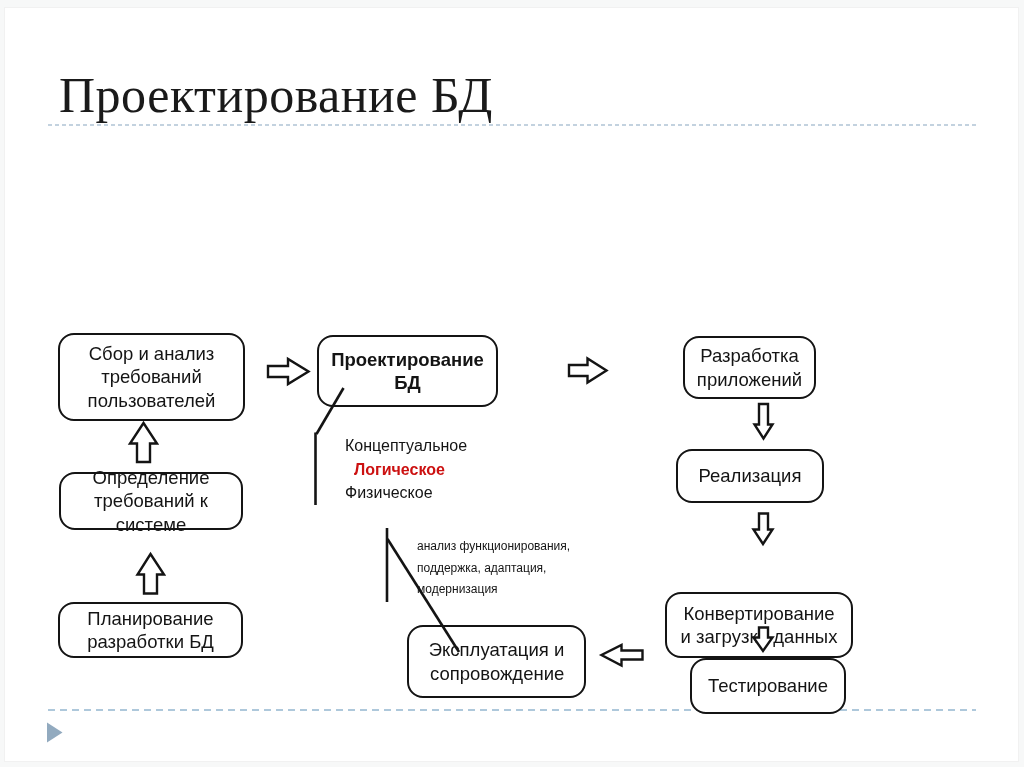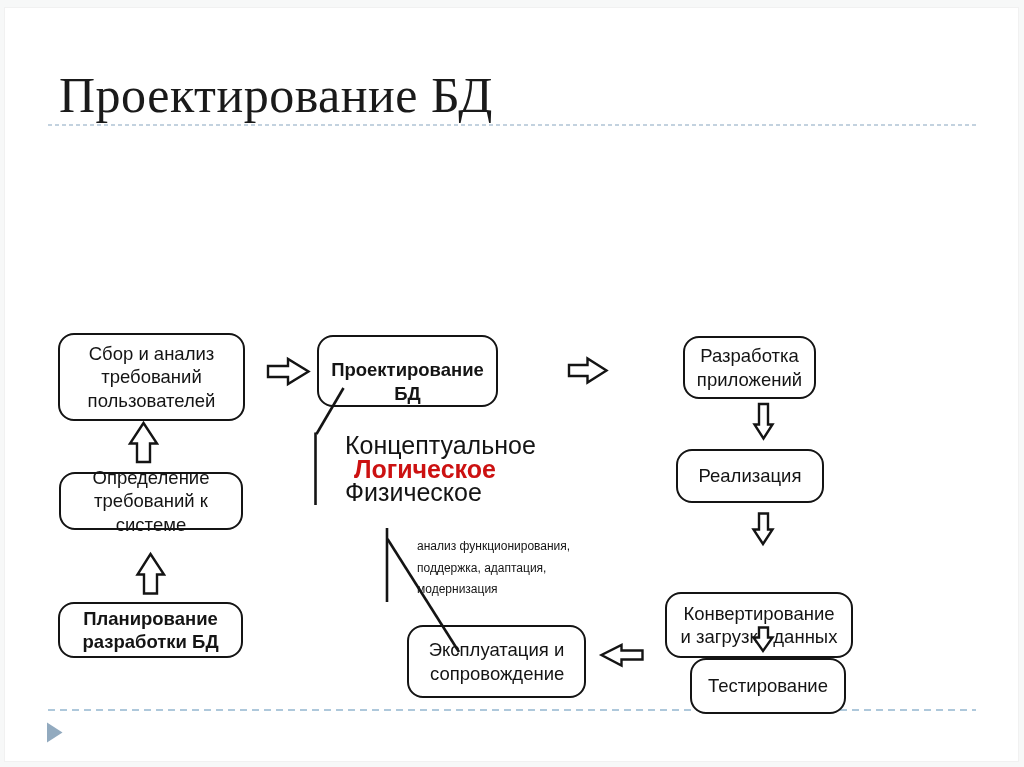--- a/index.html
+++ b/index.html
@@ -29,33 +29,33 @@
     background:repeating-linear-gradient(90deg,#aec8db 0 7px,transparent 7px 12px);
   }
   .box{
     position:absolute;background:#fff;
     border:2.7px solid #141414;border-radius:16px;
     display:flex;align-items:center;justify-content:center;
     text-align:center;font-size:18.5px;line-height:1.26;
     box-sizing:border-box;z-index:1;
   }
   .box span{white-space:pre-line;}
-  .bold{font-weight:bold;align-items:flex-end;}
+  .bold{font-weight:bold;}
   #b-collect {left:58px; top:333px; width:187px; height:88px;}
   #b-design  {left:317px;top:335px; width:181px; height:72px;}
   #b-appdev  {left:683px;top:336px; width:133px; height:63px;}
   #b-sysreq  {left:59px; top:472px; width:184px; height:58px;}
   #b-impl    {left:676px;top:449px; width:148px; height:54px;align-items:center;}
   #b-convert {left:665px;top:592px; width:188px; height:66px;}
-  #b-plan    {left:58px; top:602px; width:185px; height:56px;font-weight:bold;}
+  #b-plan    {left:58px; top:602px; width:185px; height:56px;}
   #b-operate {left:407px;top:625px; width:179px; height:73px;text-align:right;}
   #b-test    {left:690px;top:658px; width:156px; height:56px;}
   .levels{
     position:absolute;left:345px;top:434px;
-    font-size:25px;line-height:23.7px;z-index:1;
+    font-size:16px;line-height:23.7px;z-index:1;
   }
   .levels .red{color:#cc1111;font-weight:bold;margin-left:9px;}
   .note{
     position:absolute;left:417px;top:536px;width:222px;
     font-size:12px;line-height:21.5px;white-space:pre-line;z-index:1;
   }
   svg.overlay{
     position:absolute;left:0;top:0;width:1024px;height:767px;
     z-index:5;pointer-events:none;
   }

